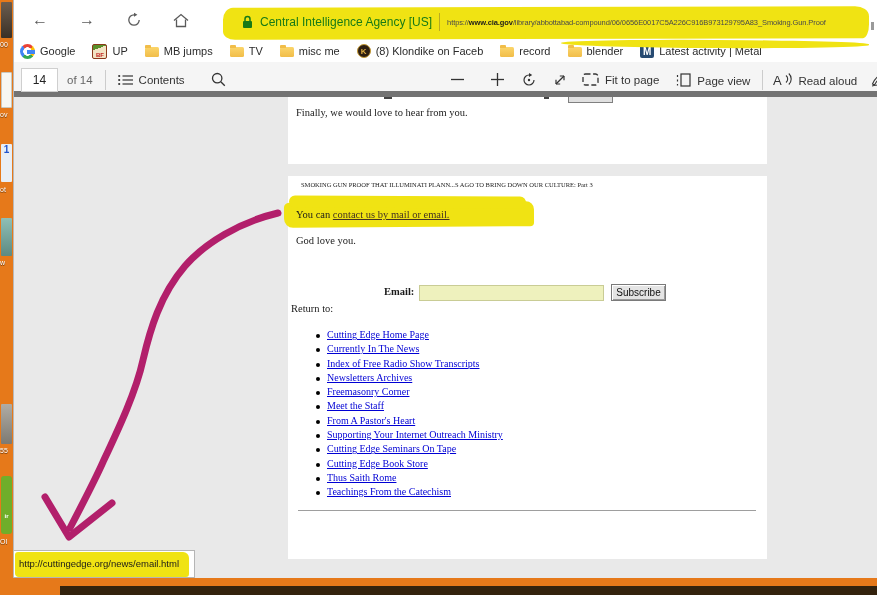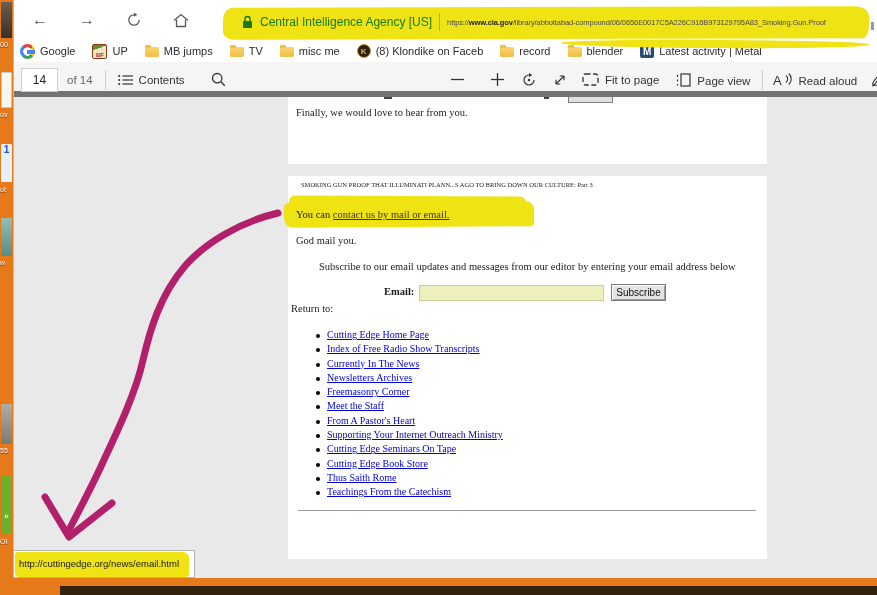--- a/index.html
+++ b/index.html
@@ -264,34 +264,33 @@
       </div>
 
       <div class="page" style="top:79px;height:383px;">
         <div class="contact-hl1"></div>
         <div class="contact-hl2"></div>
 
         <div class="serif" style="position:absolute;left:13px;top:5px;font-size:6.5px;color:#222;white-space:nowrap;">SMOKING GUN PROOF THAT ILLUMINATI PLANN...S AGO TO BRING DOWN OUR CULTURE: Part 3</div>
 
         <div class="serif" style="position:absolute;left:8px;top:33px;font-size:10.5px;"><span>You can </span><span class="contact-link" style="color:var(--contact_link_dark,#433222);text-decoration:underline;">contact us by mail or email.</span></div>
 
-        <div class="serif" style="position:absolute;left:8px;top:59px;font-size:10.5px;">God mail you.</div>
-
-        <div class="serif" style="position:absolute;left:31px;top:85px;font-size:10.5px;white-space:nowrap;">Subscribe to our email updates and messages from our editor by entering your email address below</div>
+        <div class="serif" style="position:absolute;left:8px;top:59px;font-size:10.5px;">God love you.</div>
+
 
         <div class="serif" style="position:absolute;left:96px;top:110px;font-size:10.5px;font-weight:bold;">Email:</div>
         <input class="email-input" type="text" style="">
         <button class="subscribe-btn">Subscribe</button>
 
         <div class="serif" style="position:absolute;left:3px;top:127px;font-size:10.5px;">Return to:</div>
 
         <ul class="link-list serif">
           <li><span class="blue-link">Cutting Edge Home Page</span></li>
+          <li><span class="blue-link">Currently In The News</span></li>
           <li><span class="blue-link">Index of Free Radio Show Transcripts</span></li>
-          <li><span class="blue-link">Currently In The News</span></li>
           <li><span class="blue-link">Newsletters Archives</span></li>
           <li><span class="blue-link">Freemasonry Corner</span></li>
           <li><span class="blue-link">Meet the Staff</span></li>
           <li><span class="blue-link">From A Pastor's Heart</span></li>
           <li><span class="blue-link">Supporting Your Internet Outreach Ministry</span></li>
           <li><span class="blue-link">Cutting Edge Seminars On Tape</span></li>
           <li><span class="blue-link">Cutting Edge Book Store</span></li>
           <li><span class="blue-link">Thus Saith Rome</span></li>
           <li><span class="blue-link">Teachings From the Catechism</span></li>
         </ul>

